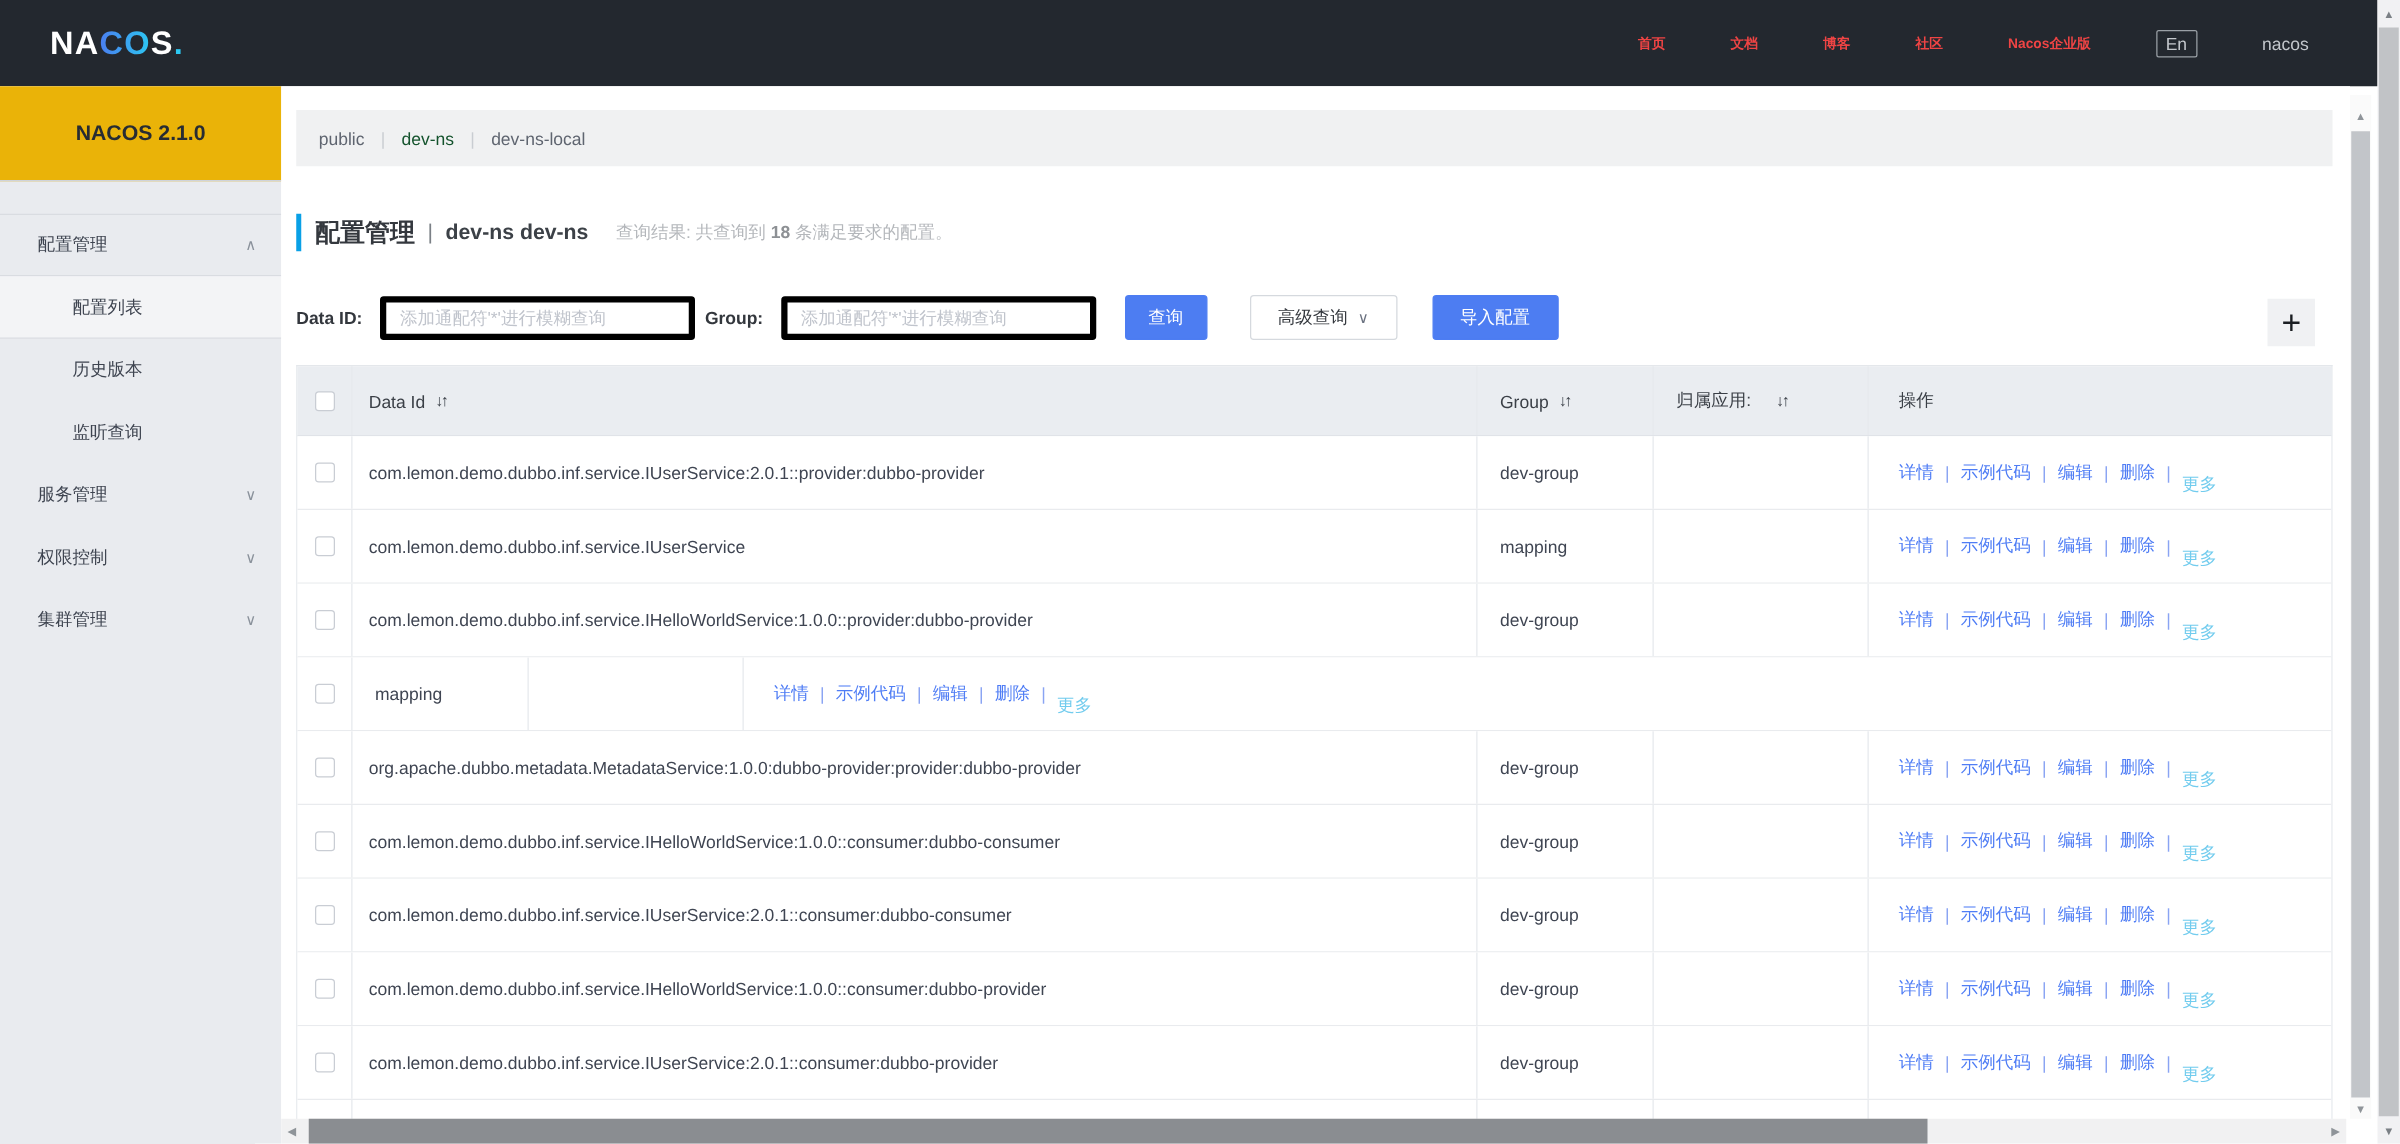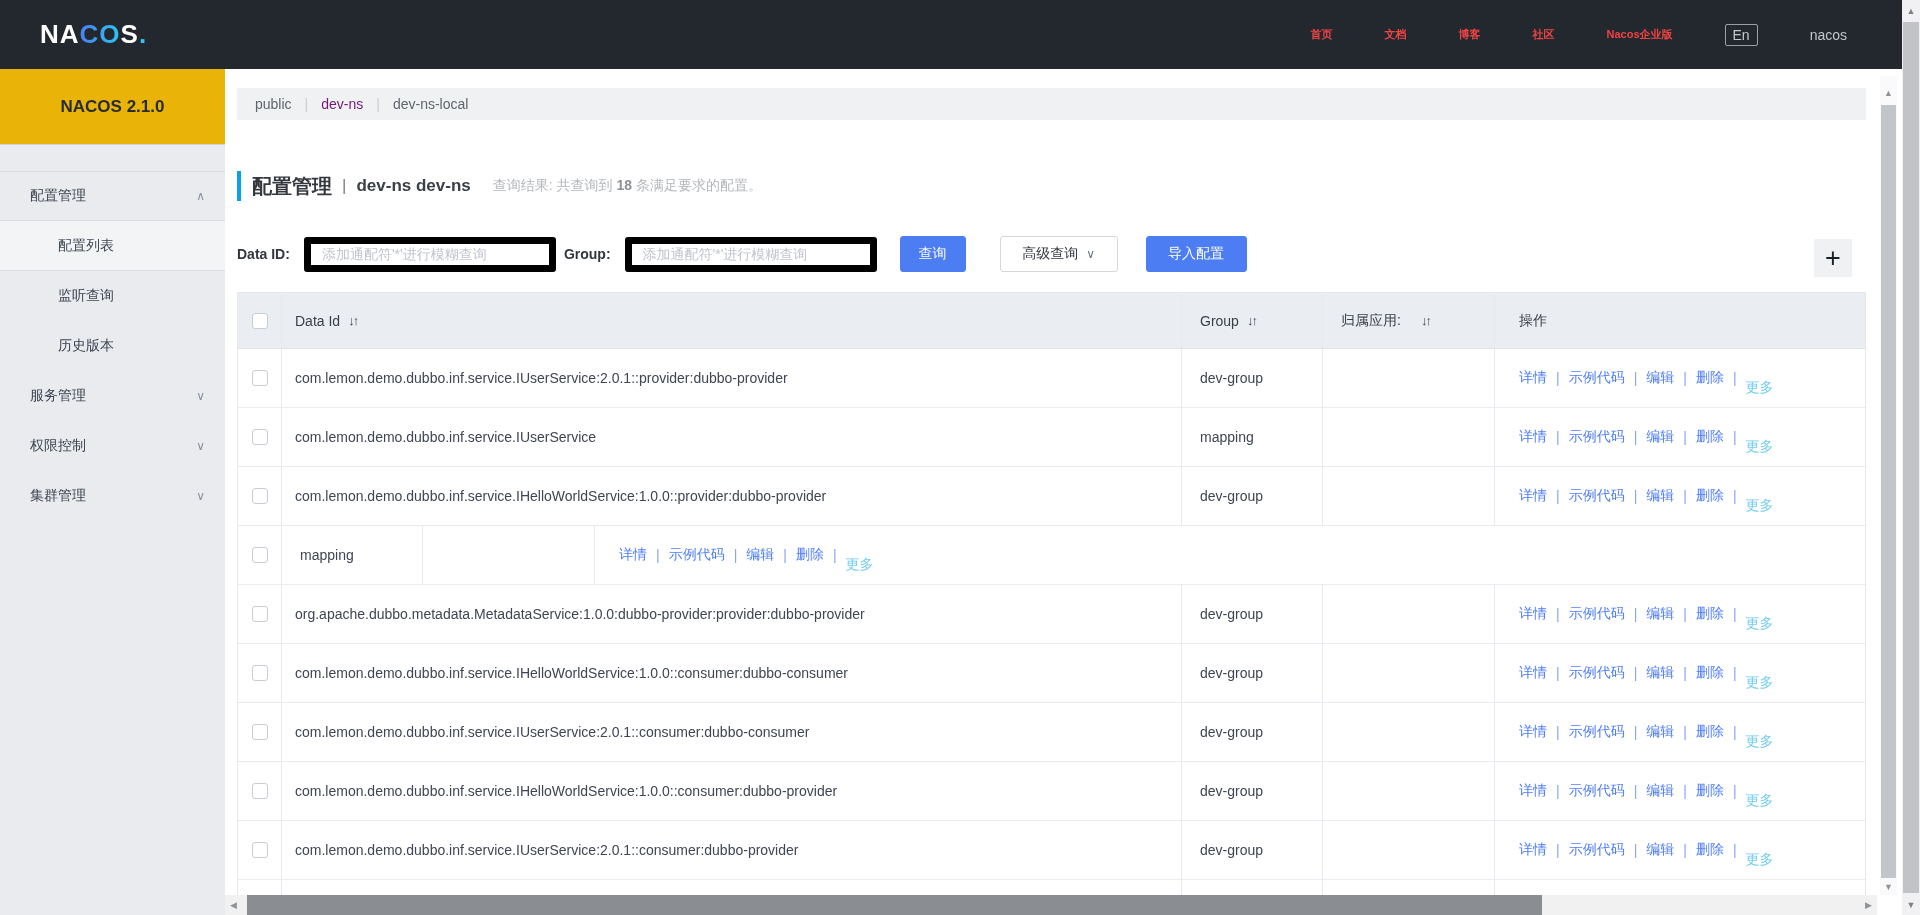--- a/index.html
+++ b/index.html
@@ -29,37 +29,37 @@
   .menu-item { position:relative; height:50px; display:flex; align-items:center;
     padding-left:30px; font-size:14px; color:#3e4450; cursor:pointer; }
   .menu-item.parent.open { border-top:1px solid #d9dce1; border-bottom:1px solid #d9dce1; }
   .menu-item.sub { padding-left:58px; }
   .menu-item.sub.selected { background:#f3f4f6; border-bottom:1px solid #d9dce1; }
   .chevron { position:absolute; right:20px; color:#8a919b; font-size:12px; }
 
   
   .main { position:absolute; left:225px; top:69px; width:1655px; height:846px; background:#fff; }
 
-  .ns-bar { position:absolute; left:12px; top:19px; width:1629px; height:32px; background:#f0f1f2;
+  .ns-bar { position:absolute; left:12px; top:19px; width:1629px; height:45px; background:#f0f1f2;
     display:flex; align-items:center; padding-left:18px; font-size:14px; }
   .ns { color:#5f6570; text-decoration:none; cursor:pointer; }
-  .ns.active { color:#701a75;text-align:right; }
+  .ns.active { color:#14532d;text-align:right; }
   .ns-sep { color:#c9cdd2; margin:0 13px; }
 
   .page-title { position:absolute; left:12px; top:101px; height:32px; display:flex; align-items:center; }
   .title-accent { width:4px; height:30px; background:#09a0e6; margin-right:11px; }
   .page-title h1 { font-size:20px; font-weight:bold; color:#34383e; display:inline; }
   .title-sep { font-size:17px; color:#7b8086; margin:0 10px; }
   .title-ns { font-size:17px; font-weight:bold; color:#3c4147; }
   .result-text { margin-left:22px; font-size:14px; color:#b4b7bb; }
   .result-text b { color:#8d9094; margin:0 4px; }
 
   .filter-row { position:absolute; left:12px; top:166px; height:38px; display:flex; align-items:center; }
   .filter-label { font-size:14px; font-weight:bold; color:#33373d; }
-  .filter-input { width:252px; height:35px; border:7px solid #000000; border-radius:3px;
+  .filter-input { width:252px; height:35px; border:5px solid #000000; border-radius:3px;
     padding:0 11px; font-size:14px; color:#333; margin-left:14px; outline:none;
     font-family:"Liberation Sans","DejaVu Sans",sans-serif; }
   .filter-input::placeholder { color:#c0c4cc; }
   .lbl-group { margin-left:8px; }
   .btn { height:36px; border-radius:3px; font-size:14px; cursor:pointer;
     font-family:"Liberation Sans","DejaVu Sans",sans-serif; }
   .btn-primary { background:#4d7df2; color:#fff; border:1px solid #4d7df2; }
   .btn-search { width:66px; margin-left:23px; }
   .btn-advanced { width:118px; margin-left:34px; background:#fff; border:1px solid #d5d9de;
     color:#33373d; display:flex; align-items:center; justify-content:center; gap:8px; }
@@ -135,24 +135,24 @@
     <div class="sidebar-header">NACOS 2.1.0</div>
     <nav class="menu">
       <div class="menu-item parent open">
         <span>配置管理</span>
         <span class="chevron">∧</span>
       </div>
       <div class="menu-item sub selected">
         <span>配置列表</span>
       </div>
       <div class="menu-item sub">
+        <span>历史版本</span>
+      </div>
+      <div class="menu-item sub">
         <span>监听查询</span>
-      </div>
-      <div class="menu-item sub">
-        <span>历史版本</span>
       </div>
       <div class="menu-item parent">
         <span>服务管理</span>
         <span class="chevron">∨</span>
       </div>
       <div class="menu-item parent">
         <span>权限控制</span>
         <span class="chevron">∨</span>
       </div>
       <div class="menu-item parent">

